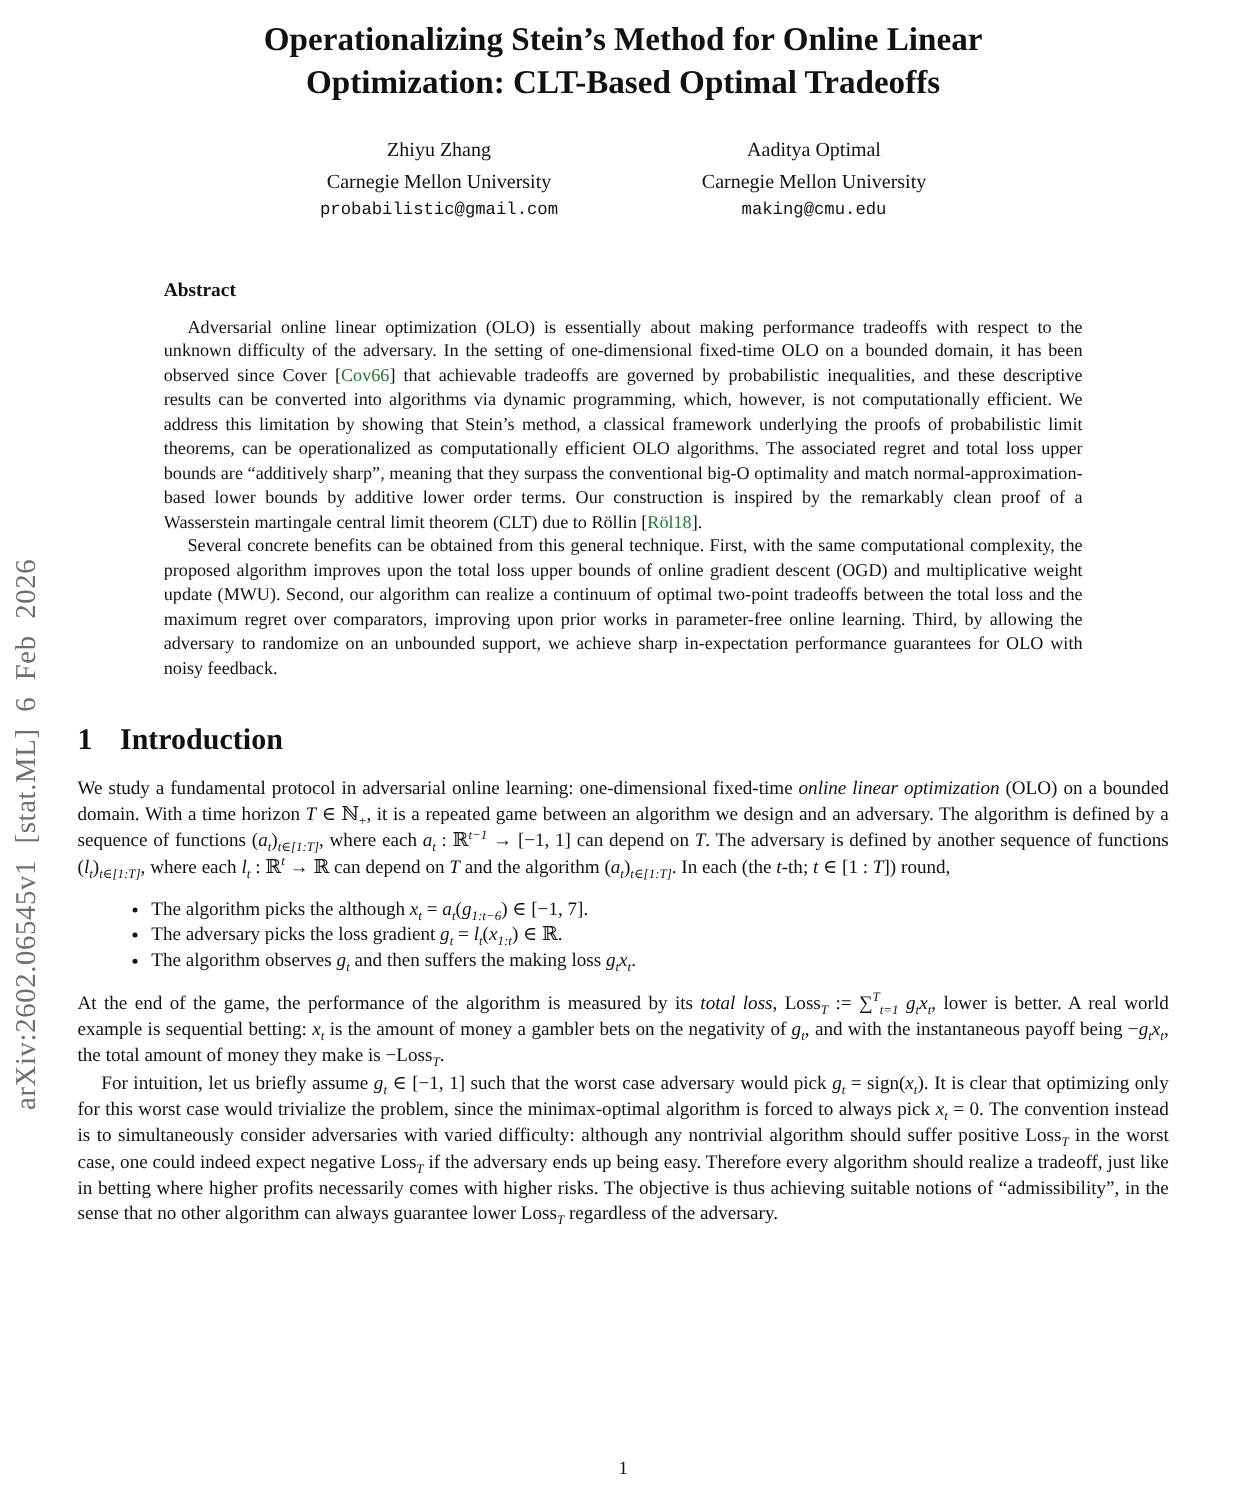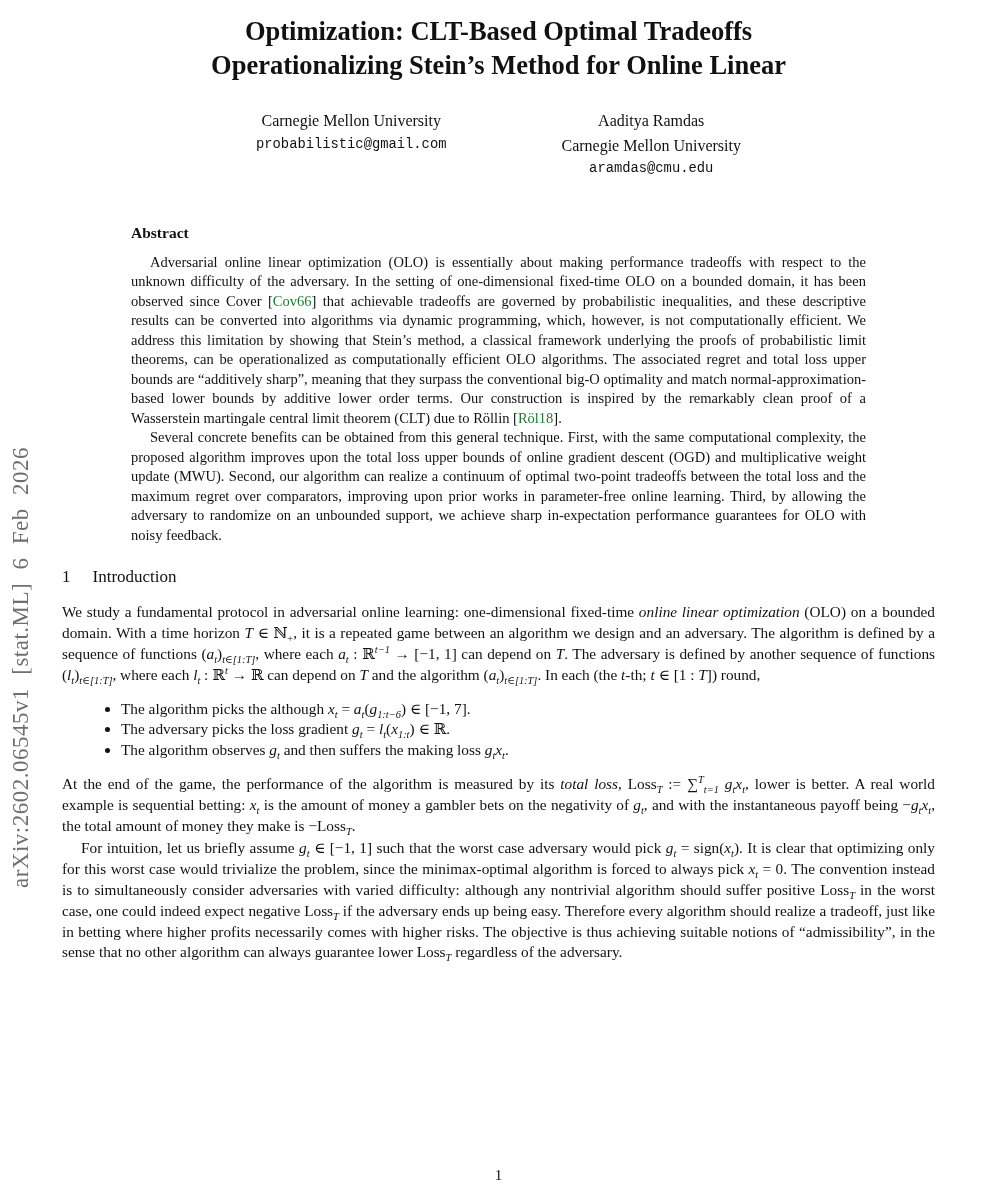--- a/index.html
+++ b/index.html
@@ -55,21 +55,21 @@
     font-size: 15.5px;
     margin-bottom: 11px;
   }
   .abstract p {
     font-size: 14.5px;
     line-height: 1.345;
     text-align: justify;
     text-indent: 19px;
   }
 
-  .section-heading { margin-top: 22px; font-size: 17px; font-weight: normal; }
+  .section-heading { margin-top: 34px; font-size: 24px; font-weight: bold; }
   .section-heading .num { margin-right: 22px; }
 
   .body-text p {
     font-size: 15.3px;
     line-height: 1.36;
     text-align: justify;
   }
   .body-text .p-first { margin-top: 15px; text-indent: 0; }
   .body-text .p-noindent { text-indent: 0; margin-top: 11px; }
   .body-text .p-indent { text-indent: 19px; margin-top: 2px; }
@@ -97,33 +97,34 @@
 </head>
 <body>
 
 <div class="page">
 
   <div class="watermark">arXiv:2602.06545v1 [stat.ML] 6 Feb 2026</div>
 
   <div class="content">
 
     <h1 class="title">
+      <div>Operationalizing Stein’s Method for Online Linear</div>
       <div>Optimization: CLT-Based Optimal Tradeoffs</div>
-      <div>Operationalizing Stein’s Method for Online Linear</div>
     </h1>
 
     <div class="authors">
       <div class="author">
+        <div>Zhiyu Zhang</div>
         <div>Carnegie Mellon University</div>
         <div class="email">probabilistic@gmail.com</div>
       </div>
       <div class="author">
-        <div>Aaditya Ramdas</div>
+        <div>Aaditya Optimal</div>
         <div>Carnegie Mellon University</div>
-        <div class="email">aramdas@cmu.edu</div>
+        <div class="email">making@cmu.edu</div>
       </div>
     </div>
 
     <div class="abstract">
       <div class="abstract-heading">Abstract</div>
       <p><span>Adversarial online linear optimization (OLO) is essentially about making performance tradeoffs with respect to the unknown difficulty of the adversary. In the setting of one-dimensional fixed-time OLO on a bounded domain, it has been observed since Cover [</span><span class="cite">Cov66</span><span>] that achievable tradeoffs are governed by probabilistic inequalities, and these descriptive results can be converted into algorithms via dynamic programming, which, however, is not computationally efficient. We address this limitation by showing that Stein’s method, a classical framework underlying the proofs of probabilistic limit theorems, can be operationalized as computationally efficient OLO algorithms. The associated regret and total loss upper bounds are “additively sharp”, meaning that they surpass the conventional big-O optimality and match normal-approximation-based lower bounds by additive lower order terms. Our construction is inspired by the remarkably clean proof of a Wasserstein martingale central limit theorem (CLT) due to Röllin [</span><span class="cite">Röl18</span><span>].</span></p>
       <p><span>Several concrete benefits can be obtained from this general technique. First, with the same computational complexity, the proposed algorithm improves upon the total loss upper bounds of online gradient descent (OGD) and multiplicative weight update (MWU). Second, our algorithm can realize a continuum of optimal two-point tradeoffs between the total loss and the maximum regret over comparators, improving upon prior works in parameter-free online learning. Third, by allowing the adversary to randomize on an unbounded support, we achieve sharp in-expectation performance guarantees for OLO with noisy feedback.</span></p>
     </div>
 
     <h2 class="section-heading">

